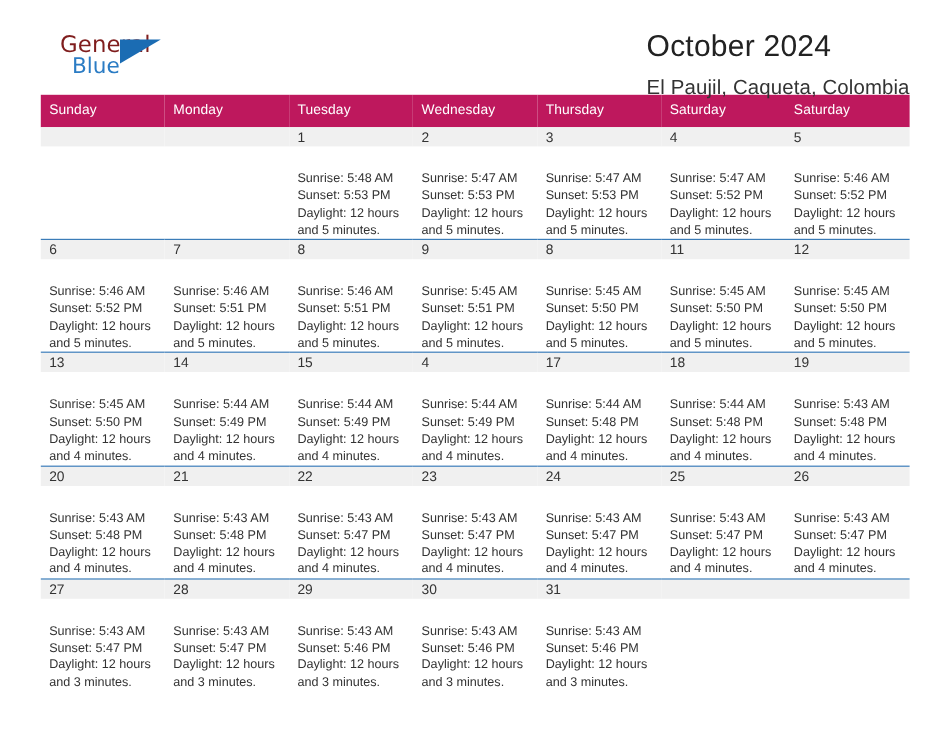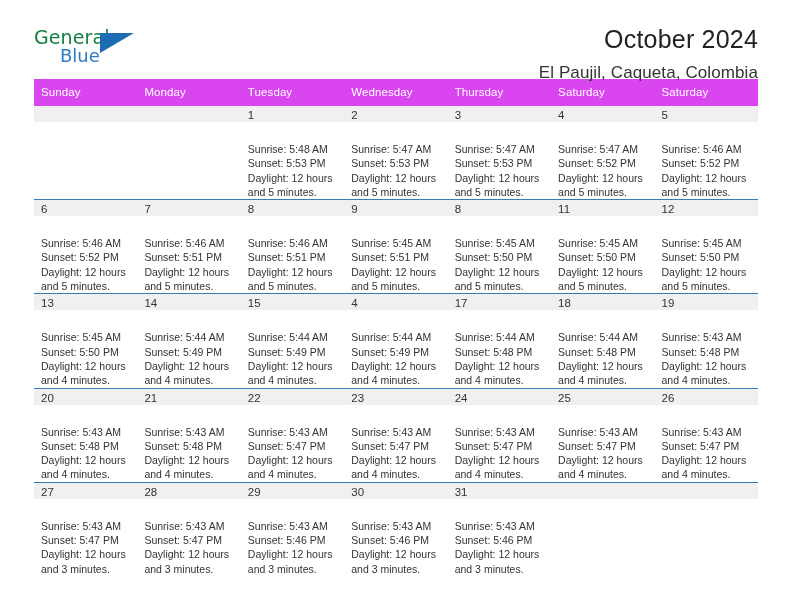--- a/index.html
+++ b/index.html
@@ -35,25 +35,25 @@
 
   .logo {
     position: relative;
     width: 110px;
     height: 46px;
     line-height: 1;
     user-select: none;
   }
   .logo-general {
     position: absolute;
-    left: 0;
+    left: 16px;
     top: 2px;
     font-size: 19px;
     letter-spacing: 0.1px;
-    color: #15803d;
+    color: #7f1d1d;
     font-family: "DejaVu Sans", sans-serif;
   }
   .logo-blue {
     position: absolute;
     left: 26px;
     top: 21px;
     font-size: 18px;
     color: #2b7cc4;
     font-family: "DejaVu Sans", sans-serif;
   }
@@ -61,21 +61,21 @@
     position: absolute;
     left: 66px;
     top: 7px;
     width: 0;
     height: 0;
     border-left: 34px solid #1b6cb3;
     border-bottom: 20px solid transparent;
   }
 
   .title-block {
-    text-align: right;
+    text-align: left;
   }
   .cal-title {
     font-size: 25px;
     color: #222222;
     line-height: 1.05;
     font-weight: normal;
     margin: 0;
     letter-spacing: 0.2px;
   }
   .cal-subtitle {
@@ -87,21 +87,21 @@
 
   
   .calendar {
     width: 724px;
     border-collapse: collapse;
     table-layout: fixed;
     margin-top: 9px;
   }
 
   .calendar th {
-    background: #d946ef;
+    background: #be185d;
     color: #ffffff;
     font-size: 11.5px;
     font-weight: normal;
     text-align: left;
     padding: 4px 0 5px 7px;
     height: 18px;
     letter-spacing: 0.1px;
   }
 
   .calendar td {

